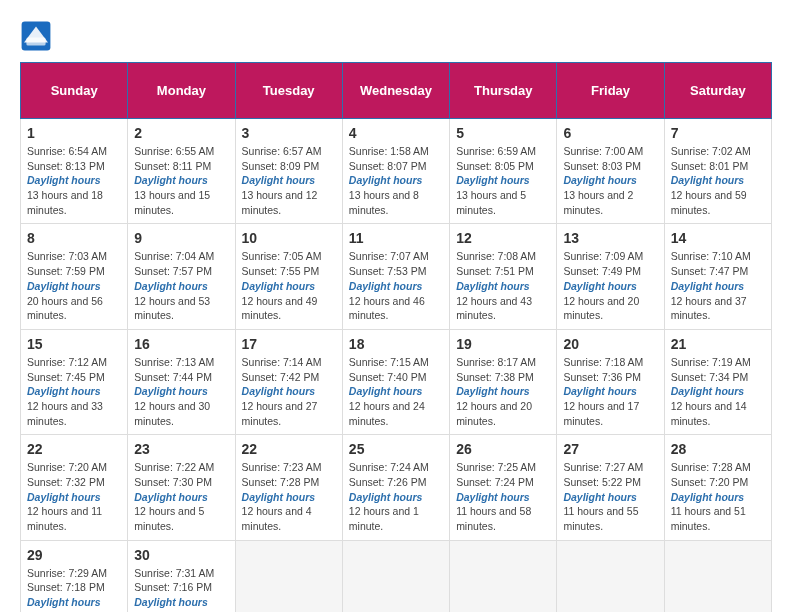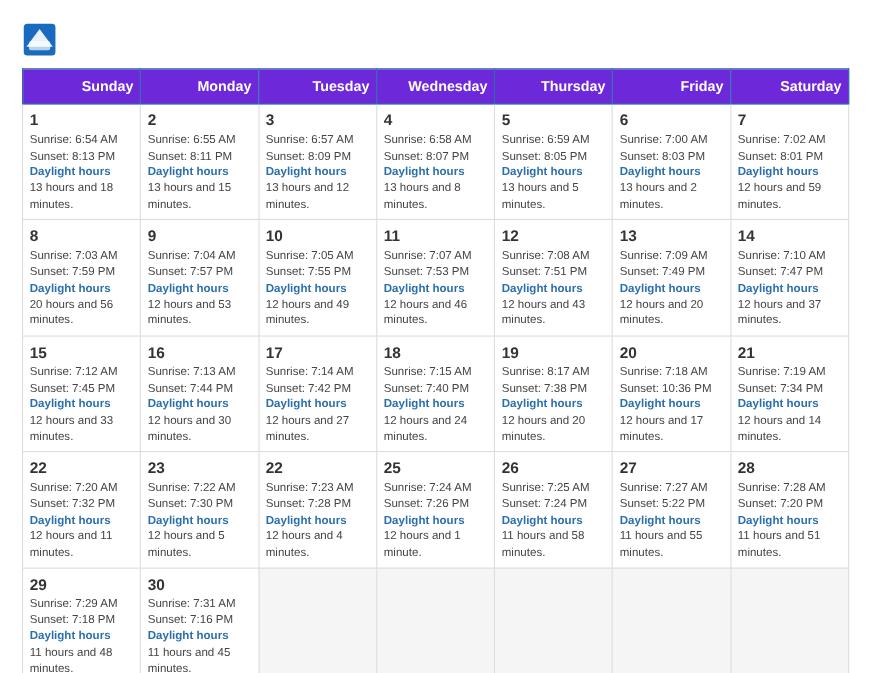--- a/index.html
+++ b/index.html
@@ -42,24 +42,24 @@
     .subtitle {
       font-size: 15px;
       color: #555;
     }
     .calendar {
       width: 100%;
       border-collapse: collapse;
       font-size: 11px;
     }
     .calendar thead tr th {
-      background-color: #6d28d9;
+      background-color: #be185d;
       color: #fff;
-      padding: 8px 6px;
-      text-align: right;
+      padding: 20px 6px;
+      text-align: center;
       font-size: 13px;
       font-weight: bold;
       border: 1px solid #2c6fad;
     }
     .calendar tbody tr td {
       vertical-align: top;
       padding: 6px;
       border: 1px solid #ddd;
       width: calc(100% / 7);
       min-height: 80px;
@@ -76,20 +76,21 @@
       margin-bottom: 3px;
     }
     .day-info {
       color: #444;
       font-size: 10.5px;
       line-height: 1.4;
     }
     .day-info .highlight {
       color: #2c6fad;
       font-weight: bold;
+      font-style: italic;
     }
   </style>
 </head>
 <body>
 
 <div class="header">
   <div class="logo">
     <svg class="logo-icon" viewBox="0 0 40 40">
       <rect x="2" y="2" width="36" height="36" rx="4" fill="#1a6bbf"></rect>
       <polygon points="20,8 35,28 5,28" fill="white" opacity="0.9"></polygon>
@@ -127,21 +128,21 @@
         <td>
           <span class="day-number">2</span>
           <div class="day-info"><span>Sunrise: 6:55 AM</span><br><span>Sunset: 8:11 PM</span><br><span class="highlight">Daylight hours</span><br><span>13 hours and 15 minutes.</span></div>
         </td>
         <td>
           <span class="day-number">3</span>
           <div class="day-info"><span>Sunrise: 6:57 AM</span><br><span>Sunset: 8:09 PM</span><br><span class="highlight">Daylight hours</span><br><span>13 hours and 12 minutes.</span></div>
         </td>
         <td>
           <span class="day-number">4</span>
-          <div class="day-info"><span>Sunrise: 6:58 AM</span><br><span>Sunset: 8:07 PM</span><br><span class="highlight">Daylight hours</span><br><span>13 hours and 8 minutes.</span></div>
+          <div class="day-info"><span>Sunrise: 1:58 AM</span><br><span>Sunset: 8:07 PM</span><br><span class="highlight">Daylight hours</span><br><span>13 hours and 8 minutes.</span></div>
         </td>
         <td>
           <span class="day-number">5</span>
           <div class="day-info"><span>Sunrise: 6:59 AM</span><br><span>Sunset: 8:05 PM</span><br><span class="highlight">Daylight hours</span><br><span>13 hours and 5 minutes.</span></div>
         </td>
         <td>
           <span class="day-number">6</span>
           <div class="day-info"><span>Sunrise: 7:00 AM</span><br><span>Sunset: 8:03 PM</span><br><span class="highlight">Daylight hours</span><br><span>13 hours and 2 minutes.</span></div>
         </td>
         <td>
@@ -195,21 +196,21 @@
         <td>
           <span class="day-number">18</span>
           <div class="day-info"><span>Sunrise: 7:15 AM</span><br><span>Sunset: 7:40 PM</span><br><span class="highlight">Daylight hours</span><br><span>12 hours and 24 minutes.</span></div>
         </td>
         <td>
           <span class="day-number">19</span>
           <div class="day-info"><span>Sunrise: 8:17 AM</span><br><span>Sunset: 7:38 PM</span><br><span class="highlight">Daylight hours</span><br><span>12 hours and 20 minutes.</span></div>
         </td>
         <td>
           <span class="day-number">20</span>
-          <div class="day-info"><span>Sunrise: 7:18 AM</span><br><span>Sunset: 10:36 PM</span><br><span class="highlight">Daylight hours</span><br><span>12 hours and 17 minutes.</span></div>
+          <div class="day-info"><span>Sunrise: 7:18 AM</span><br><span>Sunset: 7:36 PM</span><br><span class="highlight">Daylight hours</span><br><span>12 hours and 17 minutes.</span></div>
         </td>
         <td>
           <span class="day-number">21</span>
           <div class="day-info"><span>Sunrise: 7:19 AM</span><br><span>Sunset: 7:34 PM</span><br><span class="highlight">Daylight hours</span><br><span>12 hours and 14 minutes.</span></div>
         </td>
       </tr>
       <tr>
         <td>
           <span class="day-number">22</span>
           <div class="day-info"><span>Sunrise: 7:20 AM</span><br><span>Sunset: 7:32 PM</span><br><span class="highlight">Daylight hours</span><br><span>12 hours and 11 minutes.</span></div>

